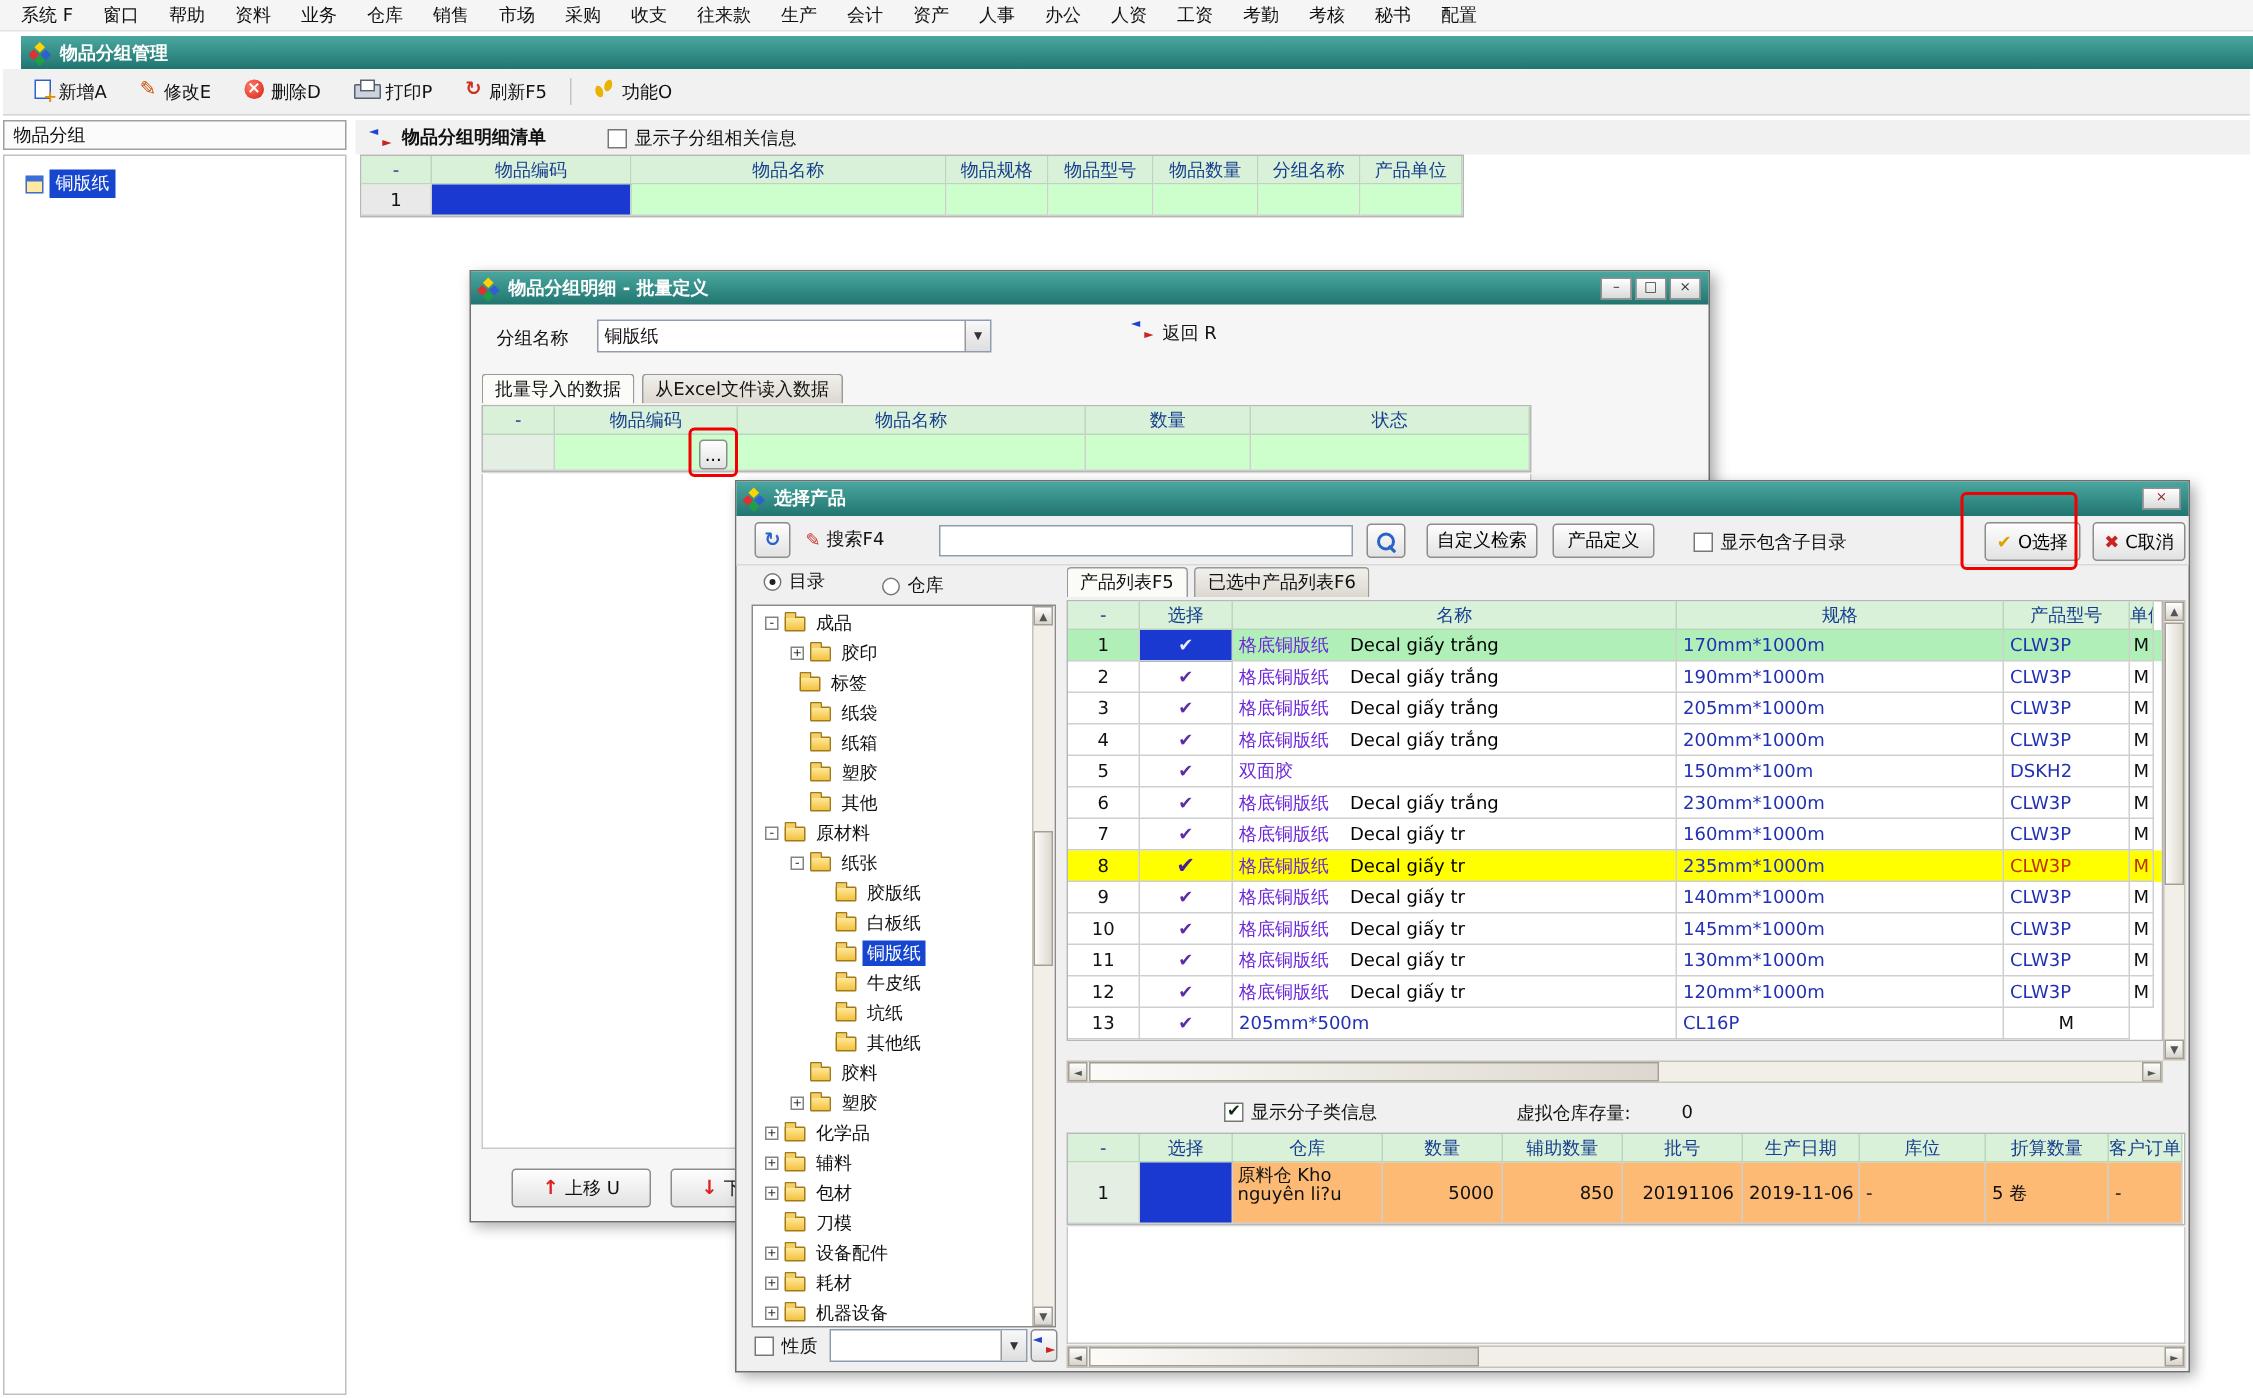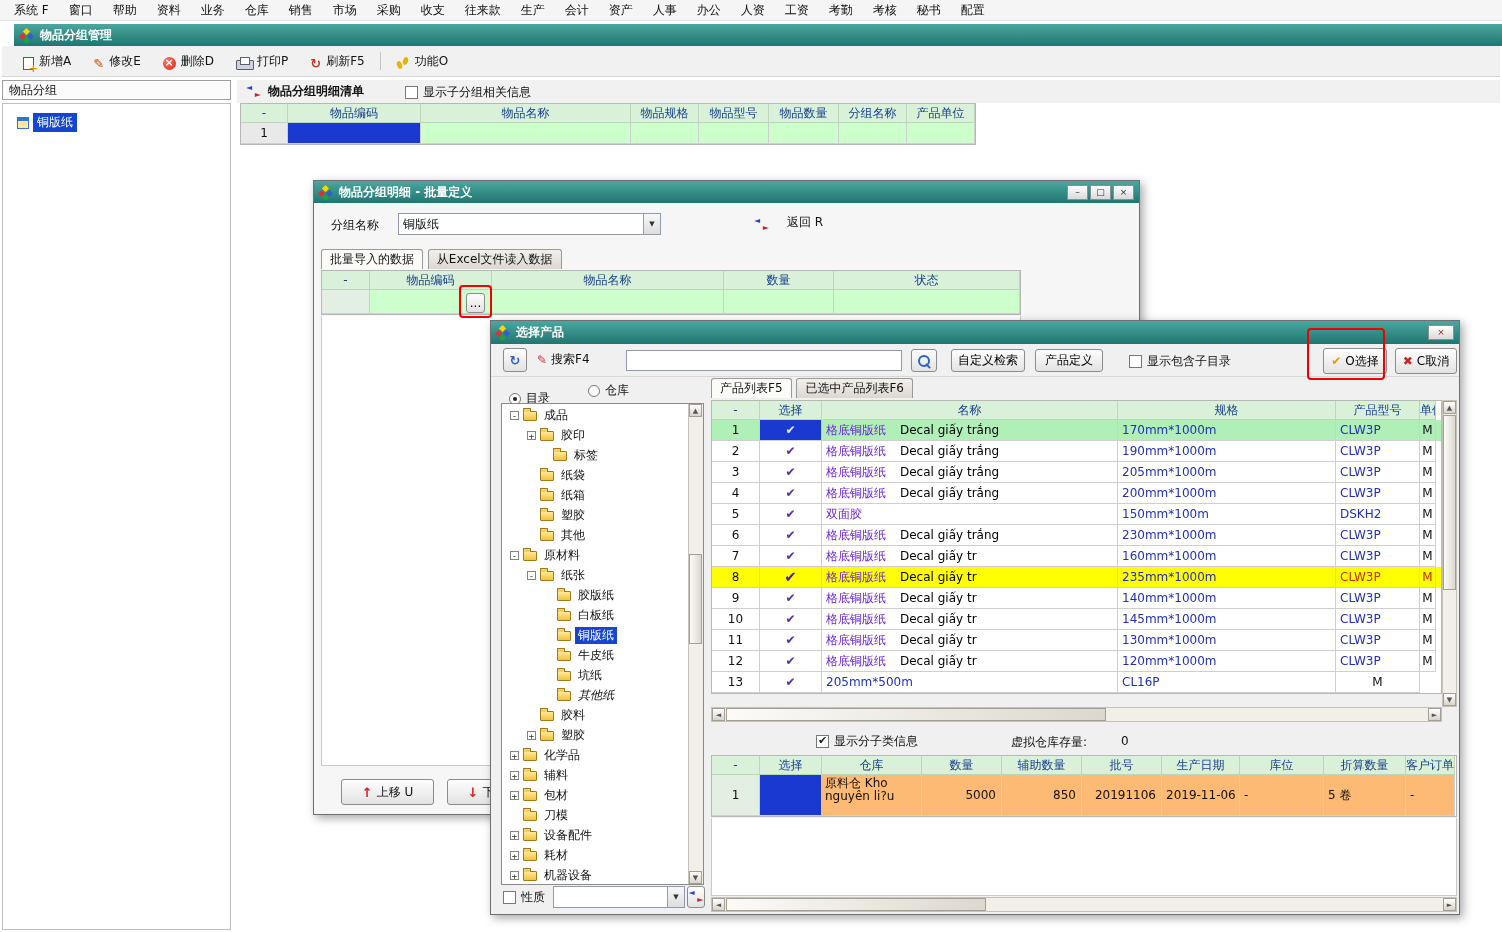--- a/index.html
+++ b/index.html
@@ -17,21 +17,21 @@
 #main-title{position:absolute;left:14px;top:24px;width:1498px;height:22px}
 .diam{position:relative;width:14px;height:13px;flex:none}
 .diam i{position:absolute;width:5px;height:5px;transform:rotate(45deg)}
 .diam i:nth-child(1){left:4px;top:0;background:#ffd400}
 .diam i:nth-child(2){left:0;top:5px;background:#e03030}
 .diam i:nth-child(3){left:8px;top:5px;background:#2f5fd0}
 .diam i:nth-child(4){left:4px;top:9px;background:#20a040}
 
 
 #main-toolbar{position:absolute;left:2px;top:46px;width:1498px;height:31px;background:#f1f1f1;border-bottom:1px solid #d5d5d5;display:flex;align-items:center;padding-left:10px}
-.tb-btn{display:flex;align-items:flex-end;gap:5px;padding:3px 11px;cursor:default;white-space:nowrap}
+.tb-btn{display:flex;align-items:flex-start;gap:5px;padding:3px 11px;cursor:default;white-space:nowrap}
 .tb-sep{width:1px;height:18px;background:#c5c5c5;margin:0 4px}
 .newic{width:11px;height:13px;background:#fff;border:1px solid #2f5fd0;position:relative;flex:none}
 .newic::after{content:"+";position:absolute;right:-5px;bottom:-6px;color:#e09000;font-weight:bold;font-size:11px}
 .editic{color:#cc4a00;font-size:13px;line-height:13px}
 .delic{width:13px;height:13px;border-radius:50%;background:radial-gradient(circle at 35% 35%,#ff7a6a,#d42010);position:relative;flex:none}
 .delic::before{content:"×";position:absolute;left:0;top:0;width:13px;text-align:center;line-height:12px;color:#fff;font-weight:bold;font-size:11px}
 .prt{width:16px;height:13px;position:relative;flex:none}
 .prt::before{content:"";position:absolute;left:0;bottom:0;width:16px;height:8px;background:#cdd2de;border:1px solid #5a5f6e;border-radius:1px}
 .prt::after{content:"";position:absolute;left:4px;top:0;width:8px;height:6px;background:#fff;border:1px solid #5a5f6e}
 .refic{color:#d03020;font-weight:bold;font-size:13px;line-height:13px}
@@ -279,21 +279,21 @@
       <span class="winbtn">–</span>
       <span class="winbtn">□</span>
       <span class="winbtn">×</span>
     </span>
   </div>
   <span class="abs" style="left:17px;top:36px">分组名称</span>
   <div class="combo abs" style="left:84px;top:32px;width:263px;height:22px">
     <span class="val">铜版纸</span>
     <span class="drop">▼</span>
   </div>
-  <div class="abs" style="left:440px;top:33px;display:flex;align-items:flex-end;gap:18px">
+  <div class="abs" style="left:440px;top:33px;display:flex;align-items:flex-start;gap:6px">
     <span class="swap"></span>
     <span>返回 R</span>
   </div>
   <div class="abs" style="left:7px;top:68px">
     <span class="tab active">批量导入的数据</span>
     <span class="tab">从Excel文件读入数据</span>
   </div>
   <div class="tblbox abs" style="left:7px;top:89px">
     <div class="gridrow bcols">
       <span class="hcell">-</span>
@@ -359,42 +359,42 @@
       <span class="goldchk">✔</span>
       <span>O选择</span>
     </button>
     <button class="btn abs" style="left:904px;top:4px;width:62px;height:26px">
       <span class="redx">✖</span>
       <span>C取消</span>
     </button>
   </div>
   <div class="redbox" style="left:816px;top:7px;width:78px;height:52px"></div>
 
-  <span class="cbg abs" style="left:18px;top:69px">
+  <span class="cbg abs" style="left:18px;top:58px">
     <span class="rd on"></span>
     <span>目录</span>
   </span>
   <span class="cbg abs" style="left:97px;top:61px">
     <span class="rd"></span>
     <span>仓库</span>
   </span>
 
   <div id="tree-box">
     <div id="tree-rows">
       <div class="titem" style="padding-left: 8px;">
           <span class="ebox">-</span>
           <span class="fld"></span>
           <span class="lbl">成品</span>
         </div>
         <div class="titem" style="padding-left: 25px;">
           <span class="ebox">+</span>
           <span class="fld"></span>
           <span class="lbl">胶印</span>
         </div>
-        <div class="titem" style="padding-left: 38px;">
+        <div class="titem" style="padding-left: 18px;">
           <span class="ebox"></span>
           <span class="fld"></span>
           <span class="lbl">标签</span>
         </div>
         <div class="titem" style="padding-left: 25px;">
           <span class="ebox"></span>
           <span class="fld"></span>
           <span class="lbl">纸袋</span>
         </div>
         <div class="titem" style="padding-left: 25px;">
@@ -440,21 +440,21 @@
         <div class="titem" style="padding-left: 42px;">
           <span class="ebox"></span>
           <span class="fld"></span>
           <span class="lbl">牛皮纸</span>
         </div>
         <div class="titem" style="padding-left: 42px;">
           <span class="ebox"></span>
           <span class="fld"></span>
           <span class="lbl">坑纸</span>
         </div>
-        <div class="titem" style="padding-left: 42px; font-style: italic;">
+        <div class="titem" style="padding-left: 42px;">
           <span class="ebox"></span>
           <span class="fld"></span>
           <span class="lbl">其他纸</span>
         </div>
         <div class="titem" style="padding-left: 25px;">
           <span class="ebox"></span>
           <span class="fld"></span>
           <span class="lbl">胶料</span>
         </div>
         <div class="titem" style="padding-left: 25px;">

